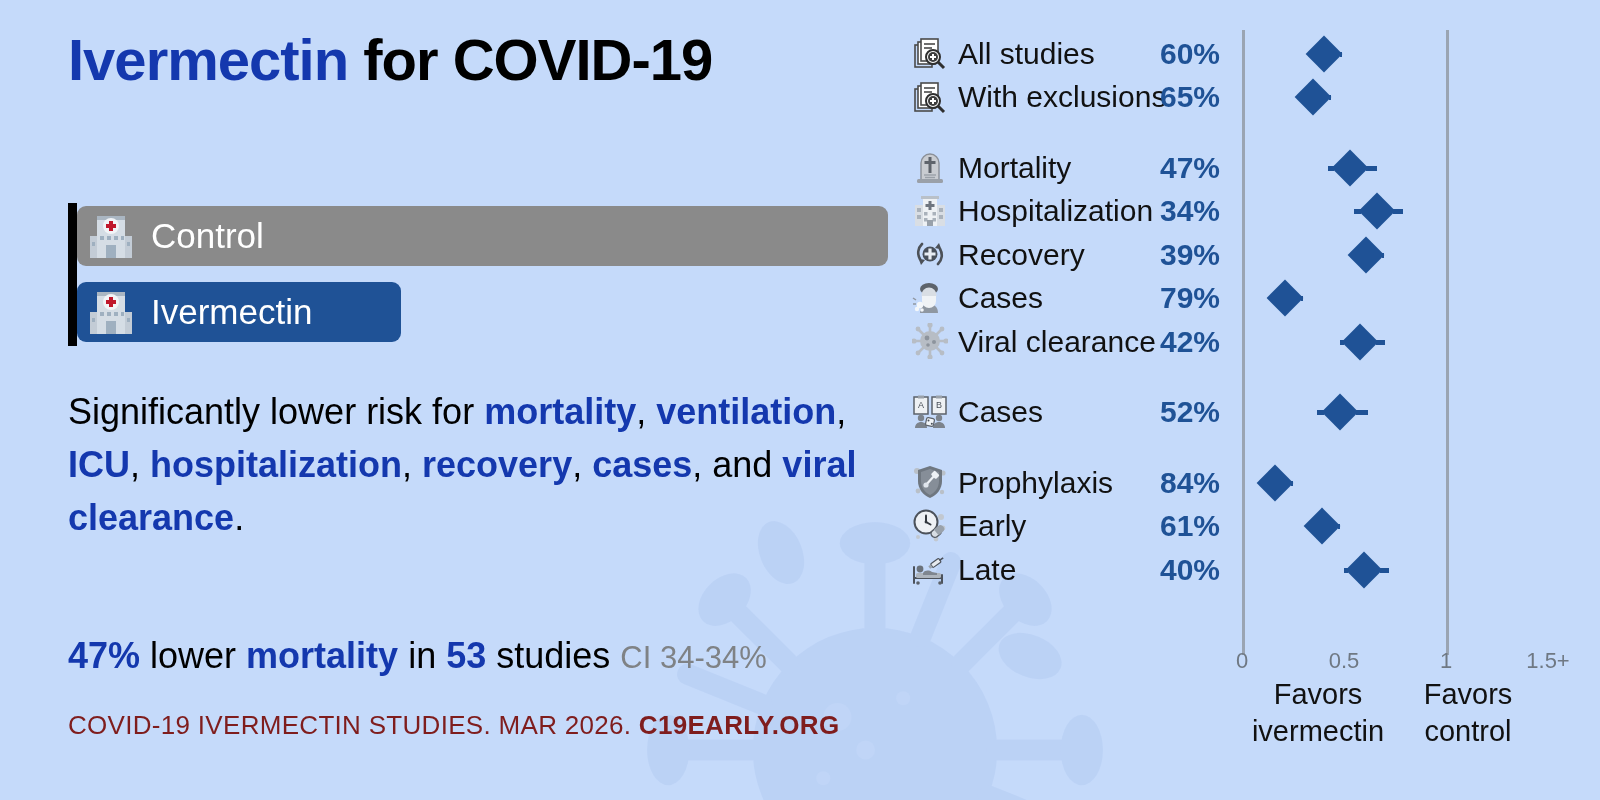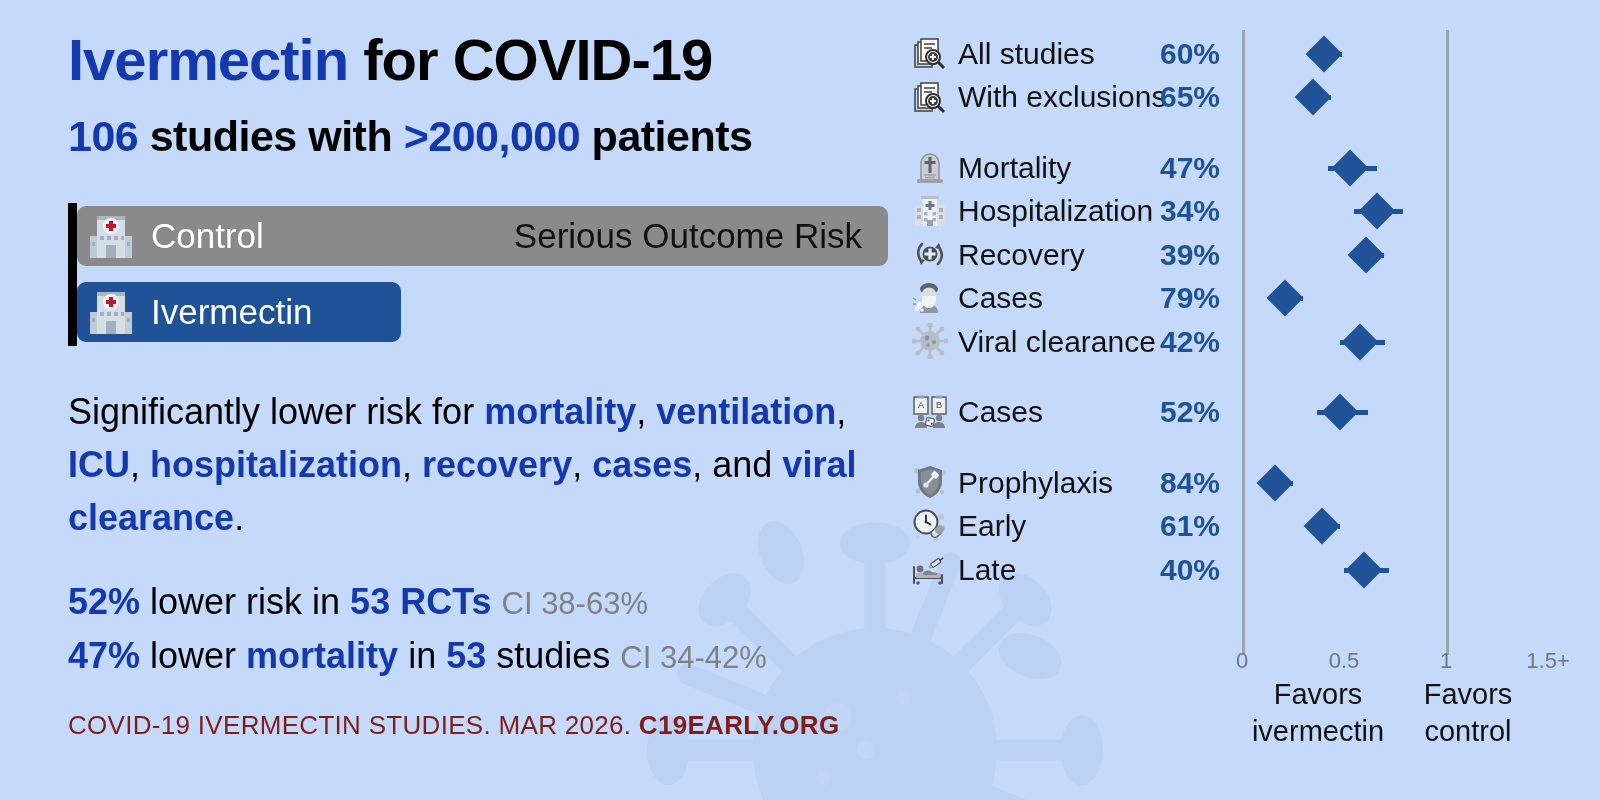--- a/index.html
+++ b/index.html
@@ -162,23 +162,20 @@
       </g>
     </svg>
   </div>
 
   <div class="left">
 
     <div class="title">
       <span class="blue">Ivermectin</span><span> for COVID-19</span>
     </div>
 
-    <div class="subtitle">
-      <span class="blue">106</span><span> studies with </span><span class="blue">&gt;200,000</span><span> patients</span>
-    </div>
 
     <div class="bars">
       <div class="bar-axis"></div>
 
       <div class="bar control" style="width: 811px;">
         <span class="bar-ico">
           <svg viewBox="0 0 52 52" width="52" height="52">
             <rect x="5" y="26" width="42" height="22" fill="#c3ccd6"></rect>
             <rect x="12" y="6" width="28" height="42" fill="#d5dde5"></rect>
             <rect x="12" y="6" width="28" height="4" fill="#aab6c2"></rect>
@@ -189,21 +186,20 @@
               <rect x="15" y="26" width="4" height="4"></rect>
                 <rect x="22" y="26" width="4" height="4"></rect>
               <rect x="29" y="26" width="4" height="4"></rect>
                 <rect x="36" y="26" width="3" height="4"></rect>
               <rect x="7" y="32" width="3" height="4"></rect>
                 <rect x="42" y="32" width="3" height="4"></rect>
             </g>
           </svg>
         </span>
         <span class="bar-label">Control</span>
-        <span class="bar-title">Serious Outcome Risk</span>
       </div>
 
       <div class="bar treat" style="width: 324.4px;">
         <span class="bar-ico">
           <svg viewBox="0 0 52 52" width="52" height="52">
             <rect x="5" y="26" width="42" height="22" fill="#c3ccd6"></rect>
             <rect x="12" y="6" width="28" height="42" fill="#d5dde5"></rect>
             <rect x="12" y="6" width="28" height="4" fill="#aab6c2"></rect>
             <circle cx="26" cy="16" r="8" fill="#f2f4f7"></circle>
             <path d="M24 11h4v3h3v4h-3v3h-4v-3h-3v-4h3z" fill="#c0182c"></path>
@@ -217,23 +213,22 @@
                 <rect x="42" y="32" width="3" height="4"></rect>
             </g>
           </svg>
         </span>
         <span class="bar-label">Ivermectin</span>
       </div>
     </div>
 
     <div class="body-copy"><span>Significantly lower risk for </span><b>mortality</b><span>, </span><b>ventilation</b><span>, </span><b>ICU</b><span>, </span><b>hospitalization</b><span>, </span><b>recovery</b><span>, </span><b>cases</b><span>, and </span><b>viral clearance</b><span>.</span></div>
 
-    <div class="stat s1"><b>52%</b><span> lower risk in </span><b>53 RCTs</b> <span class="ci">CI 38-63%</span></div>
-
-    <div class="stat s2"><b>47%</b><span> lower </span><b>mortality</b><span> in </span><b>53</b><span> studies</span> <span class="ci">CI 34-42%</span></div>
+
+    <div class="stat s2"><b>47%</b><span> lower </span><b>mortality</b><span> in </span><b>53</b><span> studies</span> <span class="ci">CI 34-34%</span></div>
 
     <div class="footer"><span>COVID-19 IVERMECTIN STUDIES. MAR 2026. </span><span class="bold">C19EARLY.ORG</span></div>
   </div>
 
   <div class="plot">
     <div class="vline zero"></div>
     <div class="vline one"></div>
     <div id="rows-host">
         <div class="row" style="top: 32px;">
           <span class="row-ico"><svg viewBox="0 0 36 36" width="36" height="36">

